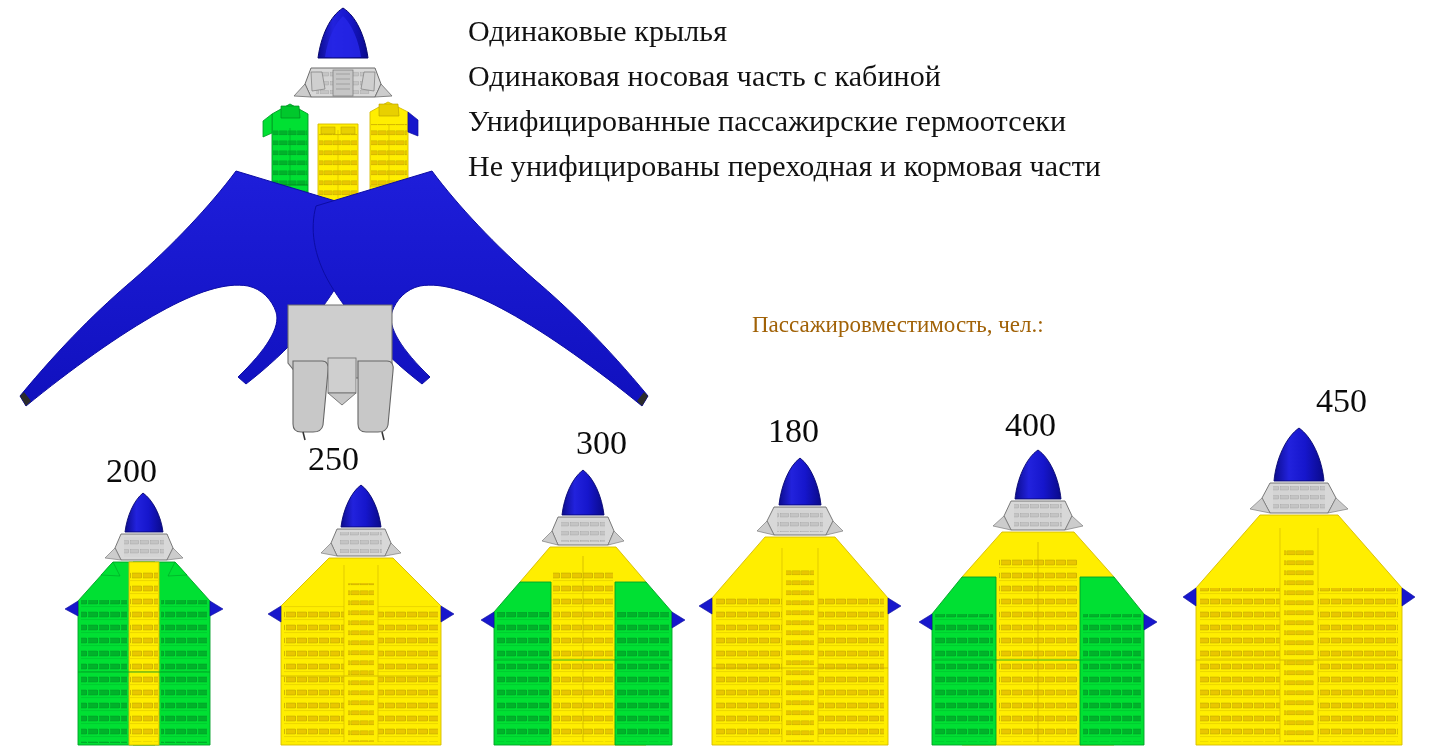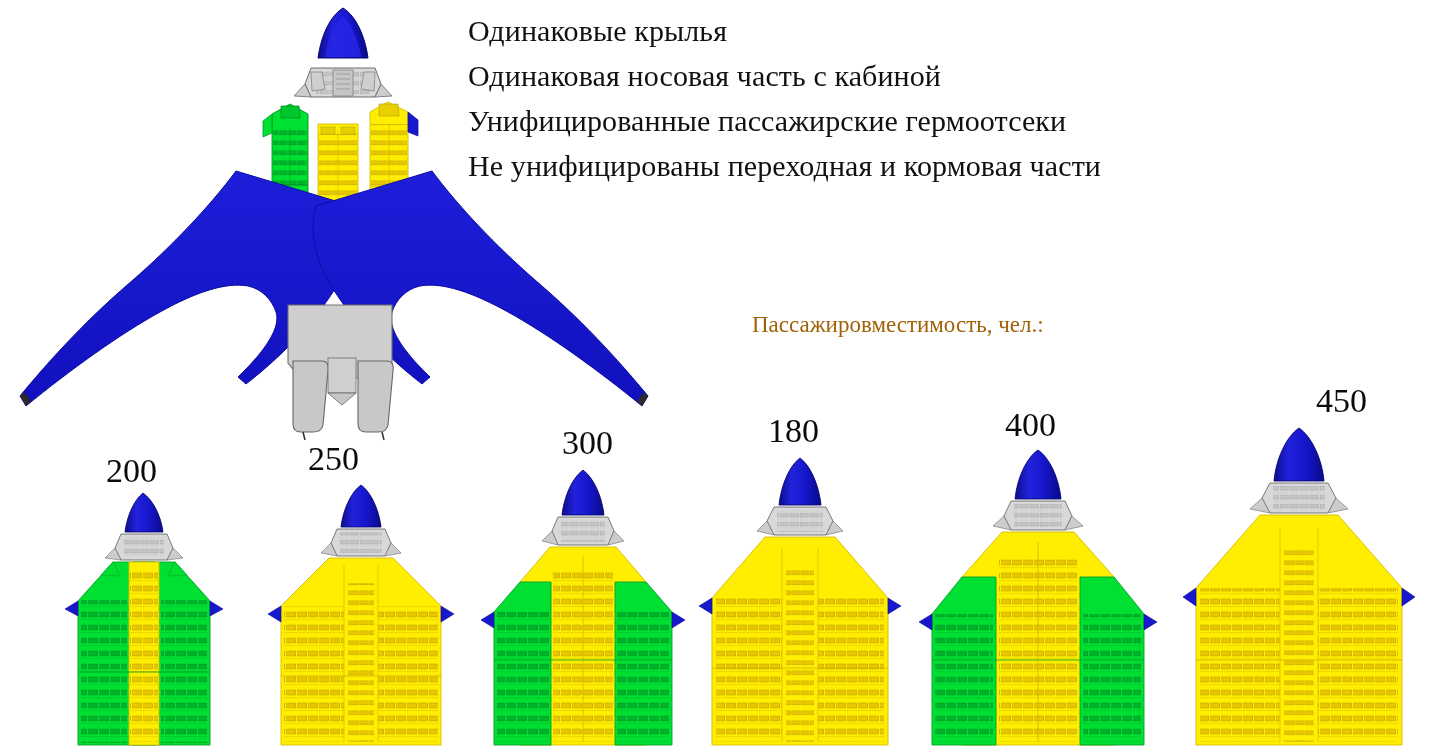--- a/index.html
+++ b/index.html
@@ -45,21 +45,21 @@
     <div class="annot-line">Одинаковые крылья</div>
     <div class="annot-line">Одинаковая носовая часть с кабиной</div>
     <div class="annot-line">Унифицированные пассажирские гермоотсеки</div>
     <div class="annot-line">Не унифицированы переходная и кормовая части</div>
   </div>
 
   <div class="capacity-title">Пассажировместимость, чел.:</div>
 
   <div class="seat-label" style="left:106px; top:452px;">200</div>
   <div class="seat-label" style="left:308px; top:440px;">250</div>
-  <div class="seat-label" style="left:562px; top:424px;">300</div>
+  <div class="seat-label" style="left:576px; top:424px;">300</div>
   <div class="seat-label" style="left:768px; top:412px;">180</div>
   <div class="seat-label" style="left:1005px; top:406px;">400</div>
   <div class="seat-label" style="left:1316px; top:382px;">450</div>
 
   <svg class="svg-layer" viewBox="0 0 1454 752" xmlns="http://www.w3.org/2000/svg">
     <defs>
 
       <pattern id="seatsY" width="11" height="13" patternUnits="userSpaceOnUse">
         <rect width="11" height="13" fill="#FFEE00"></rect>
         <rect x="0.8" y="1" width="9" height="5" fill="#E8C400" stroke="#9A8400" stroke-width="0.35"></rect>

